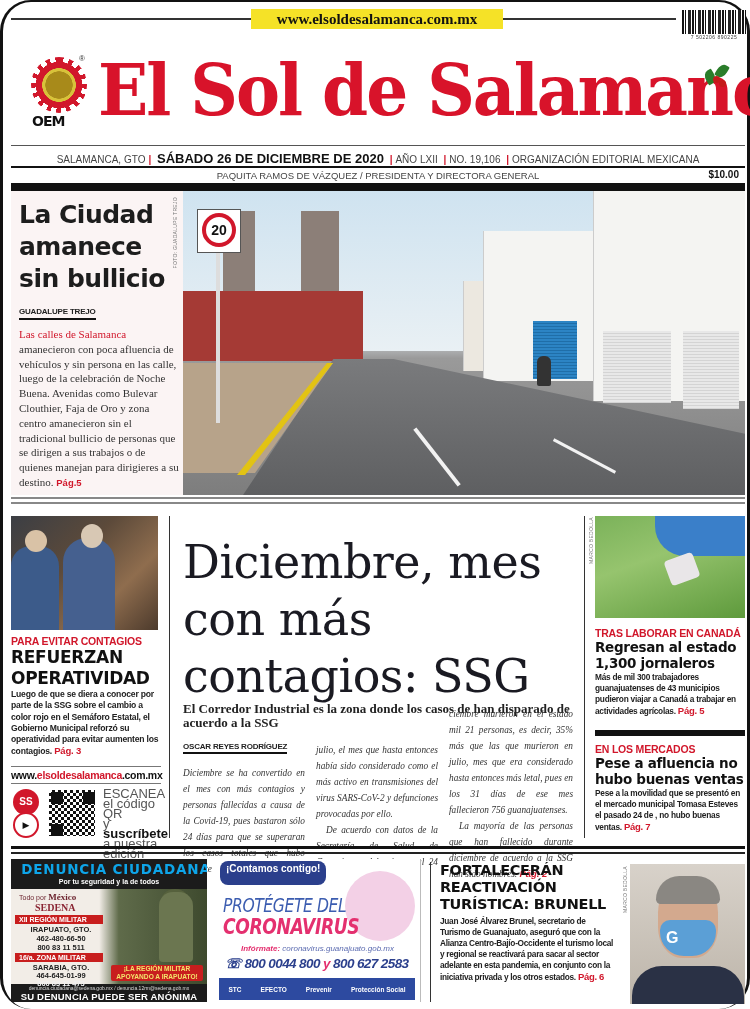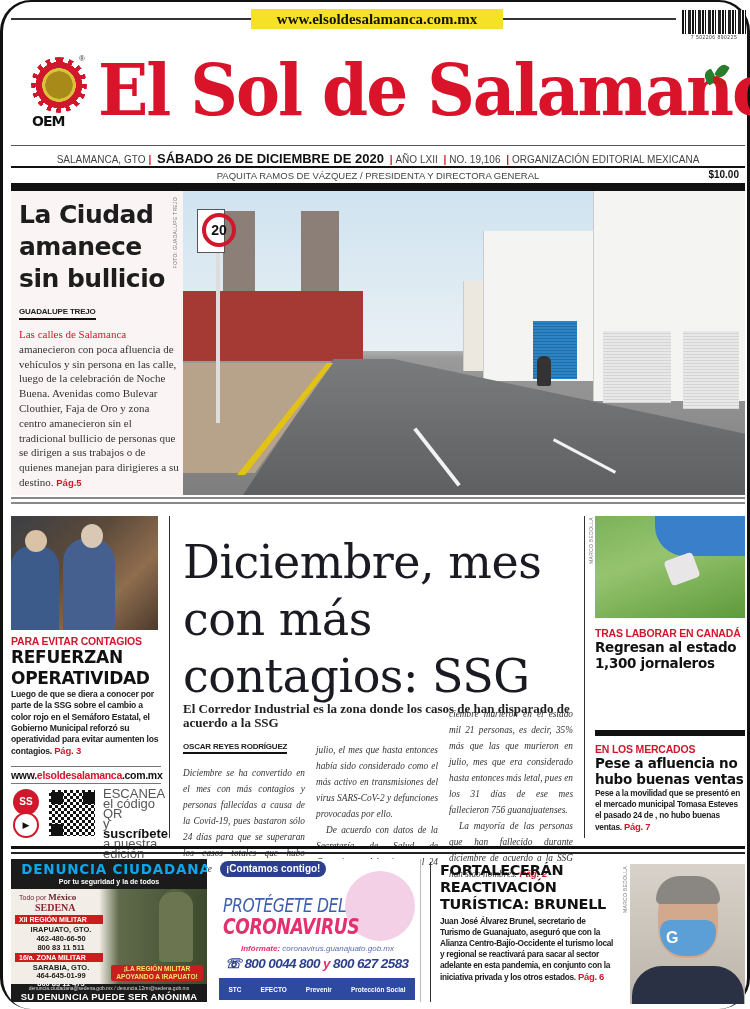--- a/index.html
+++ b/index.html
@@ -51,21 +51,21 @@
   .sky { position: absolute; left: 0; top: 0; width: 562px; height: 160px; background: linear-gradient(180deg,#cfe3f0,#e9f0f4); }
   .church { position: absolute; left: 0; top: 100px; width: 180px; height: 70px; background: #a53a35; }
   .tower { position: absolute; background: #8c7f78; }
   .building-r { position: absolute; background: #f4f4f2; border-left: 1px solid #ccc; }
   .shutter { position: absolute; background: repeating-linear-gradient(180deg,#e8e8e8 0 2px,#d4d4d4 2px 3px); }
   .shutter.blue { background: repeating-linear-gradient(180deg,#2c84c4 0 2px,#1f6ea8 2px 3px); }
   .road { position: absolute; left: 60px; top: 168px; width: 502px; height: 136px; background: linear-gradient(180deg,#7a7b7d,#5e5f61); clip-path: polygon(18% 0, 30% 0, 100% 55%, 100% 100%, 0 100%); }
   .median { position: absolute; left: 0; top: 172px; width: 150px; height: 110px; background: #b7a38a; clip-path: polygon(95% 0, 100% 0, 48% 100%, 0 100%, 0 0); }
   .curb { position: absolute; left: 50px; top: 172px; width: 100px; height: 112px; background: #e2c313; clip-path: polygon(94% 0, 100% 0, 12% 100%, 4% 100%); }
   .lane { position: absolute; background: #f2f2f2; }
-  .sign { position: absolute; left: 14px; top: 18px; width: 28px; height: 44px; background: #fff; border: 1px solid #555; }
+  .sign { position: absolute; left: 14px; top: 18px; width: 44px; height: 44px; background: #fff; border: 1px solid #555; }
   .sign .ring { position: absolute; left: 4px; top: 3px; width: 34px; height: 34px; border: 4px solid #d1172b; border-radius: 50%; text-align: center; font-weight: bold; font-size: 14px; line-height: 26px; color: #111; }
   .pole { position: absolute; left: 33px; top: 62px; width: 4px; height: 170px; background: #ddd; }
   .cyclist { position: absolute; left: 354px; top: 165px; width: 14px; height: 30px; background: #333; border-radius: 6px 6px 2px 2px; }
 
   .double-rule { position: absolute; left: 8px; width: 734px; height: 7px; border-top: 2px solid #888; border-bottom: 2px solid #888; }
 
   
   .left-photo { position: absolute; left: 8px; top: 514px; width: 147px; height: 114px; background: linear-gradient(135deg,#3b3e44 0%,#5c4a3a 40%,#8f6d4e 70%,#4c3a2c 100%); overflow: hidden; }
   .left-photo .p1 { position: absolute; left: 0; top: 30px; width: 48px; height: 84px; background: #3c5b8a; border-radius: 20px 20px 0 0; }
   .left-photo .p2 { position: absolute; left: 52px; top: 22px; width: 52px; height: 92px; background: #45608f; border-radius: 24px 24px 0 0; }
@@ -120,21 +120,21 @@
   .ad-sedena .sed { position: absolute; left: 24px; top: 43px; font-family: "Liberation Serif", serif; color: #8a2533; font-weight: bold; font-size: 10px; }
   .ad-sedena .redbar { position: absolute; left: 4px; width: 88px; height: 9px; background: #c81e1e; color: #fff; font-size: 7px; font-weight: bold; line-height: 9px; padding-left: 4px; }
   .ad-sedena .ph { position: absolute; left: 8px; width: 84px; text-align: center; font-size: 7.5px; font-weight: bold; color: #222; line-height: 9px; }
   .ad-sedena .slogan { position: absolute; left: 100px; top: 106px; width: 92px; background: #c81e1e; color: #f4e36a; font-size: 6.6px; font-weight: bold; text-align: center; line-height: 8px; border-radius: 2px; }
   .ad-sedena .soldier { position: absolute; left: 148px; top: 33px; width: 34px; height: 70px; background: #6b7650; border-radius: 14px 14px 4px 4px; }
   .ad-sedena .helmet { position: absolute; left: 150px; top: 30px; width: 28px; height: 16px; background: #56613d; border-radius: 14px 14px 3px 3px; }
   .ad-sedena .mail { position: absolute; left: 0; top: 126px; width: 196px; text-align: center; color: #ddd; font-size: 5px; }
   .ad-sedena .foot { position: absolute; left: 0; top: 132px; width: 196px; text-align: center; color: #fff; font-weight: bold; font-size: 9.5px; letter-spacing: 0.2px; }
 
   .ad-covid { position: absolute; left: 214px; top: 857px; width: 204px; height: 143px; background: #fff; border-right: 1px solid #bbb; }
-  .ad-covid .pill { position: absolute; left: 3px; top: 2px; padding: 0 6px; height: 16px; background: #2b3f8c; color: #fff; font-weight: bold; font-size: 10px; line-height: 16px; border-radius: 8px; }
+  .ad-covid .pill { position: absolute; left: 3px; top: 2px; padding: 0 6px; height: 24px; background: #2b3f8c; color: #fff; font-weight: bold; font-size: 10px; line-height: 16px; border-radius: 8px; }
   .ad-covid .t1 { position: absolute; left: 6px; top: 35px; color: #3c5db0; font-style: italic; font-size: 19px; font-family: "DejaVu Sans", sans-serif; letter-spacing: -0.5px; transform: scaleX(0.82); transform-origin: left; }
   .ad-covid .t2 { position: absolute; left: 6px; top: 55px; color: #e4306f; font-style: italic; font-weight: bold; font-size: 22px; font-family: "DejaVu Sans", sans-serif; letter-spacing: -0.5px; transform: scaleX(0.78); transform-origin: left; }
   .ad-covid .circle { position: absolute; left: 128px; top: 12px; width: 70px; height: 70px; border-radius: 50%; background: #f3d0e6; }
   .ad-covid .inf { position: absolute; left: 24px; top: 85px; font-size: 8px; font-style: italic; }
   .ad-covid .inf b { color: #e4306f; }
   .ad-covid .inf span { color: #5b6bb0; }
   .ad-covid .phone { position: absolute; left: 8px; top: 96px; font-weight: bold; font-style: italic; font-size: 13.5px; color: #2b3f8c; letter-spacing: -0.6px; }
   .ad-covid .phone .y { color: #e4306f; }
   .ad-covid .logos { position: absolute; left: 2px; top: 119px; width: 196px; height: 22px; background: #2d4aa0; color: #fff; font-size: 6.5px; display: flex; justify-content: space-around; align-items: center; font-weight: bold; }
 
@@ -267,20 +267,24 @@
 
   <div class="vrule" style="left:581px;top:514px;height:322px;"></div>
 
   <div class="r-photo">
     <div class="arm"></div>
       <div class="bag"></div>
   </div>
   <div class="credit-vert" style="left:585px;top:515px;">MARCO BEDOLLA</div>
   <div class="kicker r-kicker">TRAS LABORAR EN CANADÁ</div>
   <div class="r-title">Regresan al estado 1,300 jornaleros</div>
+  <div class="r-body">
+    <span>Más de mil 300 trabajadores guanajuatenses de 43 municipios pudieron viajar a Canadá a trabajar en actividades agrícolas.</span>
+    <span class="pg">Pág. 5</span>
+  </div>
   <div class="r-bar"></div>
   <div class="kicker r2-kicker">EN LOS MERCADOS</div>
   <div class="r2-title">Pese a afluencia no hubo buenas ventas</div>
   <div class="r2-body">
     <span>Pese a la movilidad que se presentó en el mercado municipal Tomasa Esteves el pasado 24 de , no hubo buenas ventas.</span>
     <span class="pg">Pág. 7</span>
   </div>
 
   <div class="rule-thick" style="top:844px;width:734px;height:3px;"></div>
   <div class="rule-thin" style="top:850px;width:734px;height:2px;background:#222;"></div>

